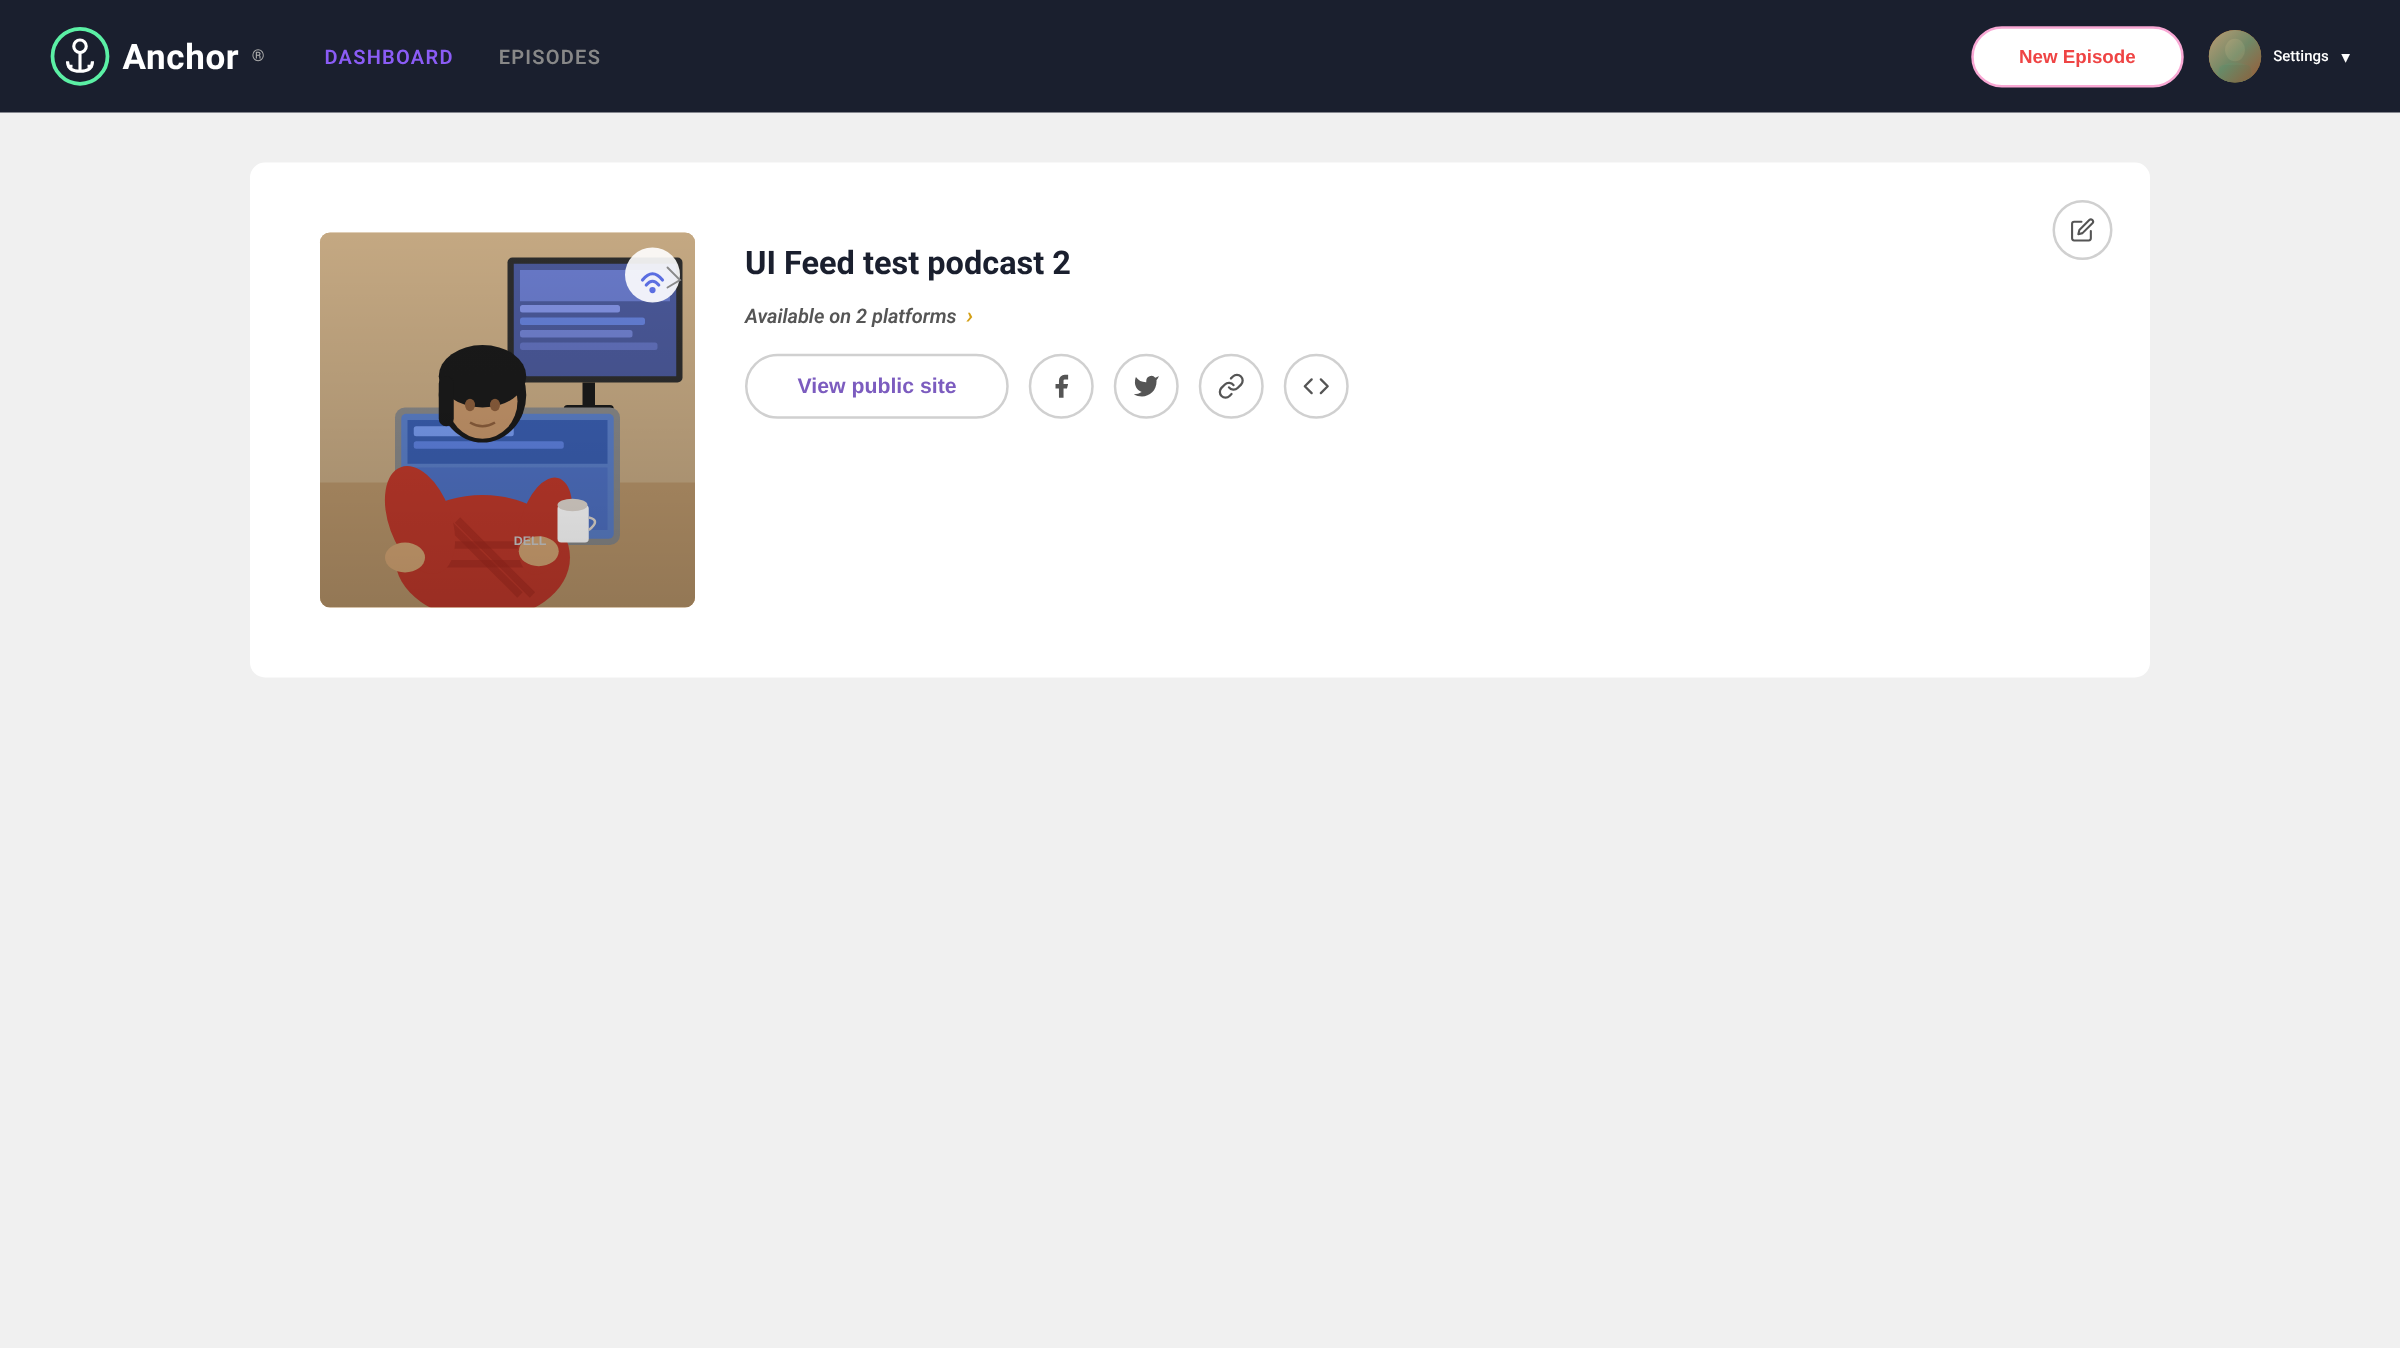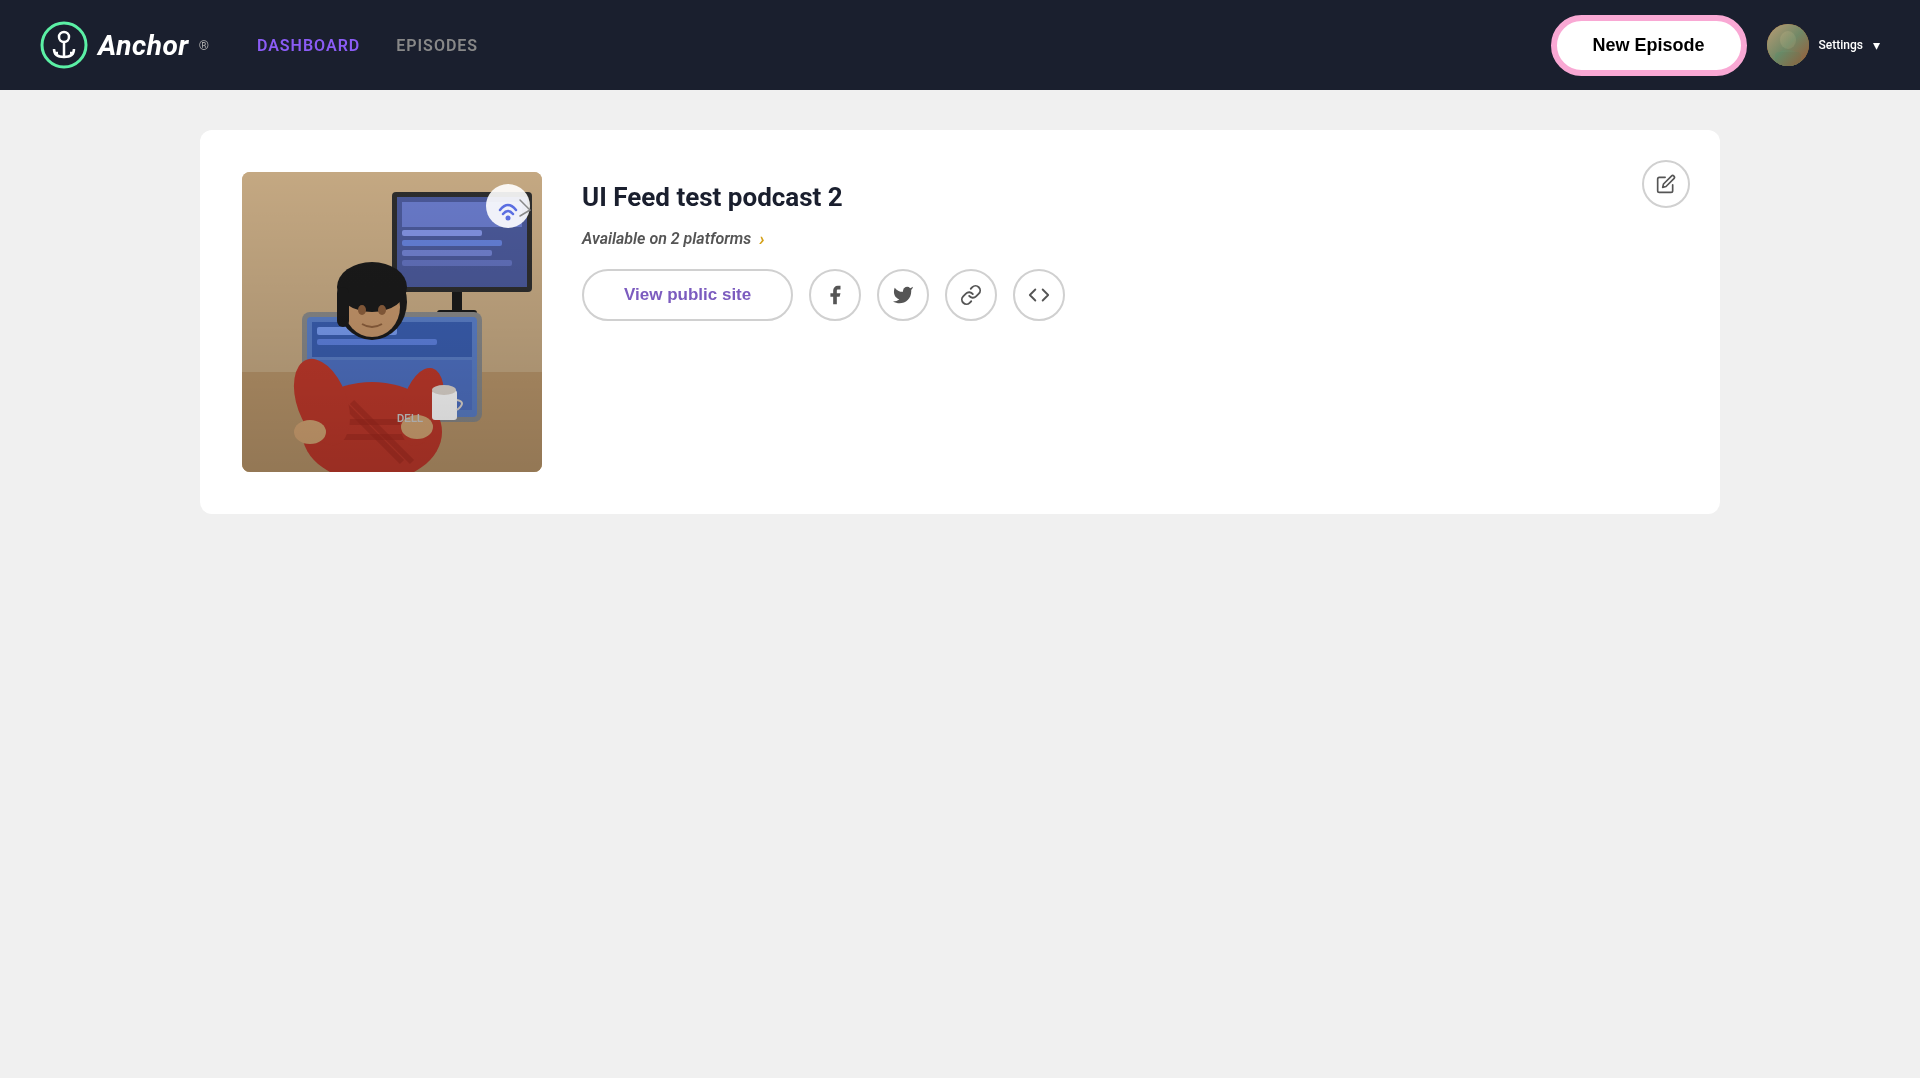--- a/index.html
+++ b/index.html
@@ -30,21 +30,20 @@
     }
     .logo-icon {
       width: 48px;
       height: 48px;
     }
     .logo-text {
       color: #ffffff;
       font-size: 28px;
       font-weight: 700;
       letter-spacing: 0.5px;
-      font-style: italic;
     }
     .nav-links {
       display: flex;
       gap: 36px;
     }
     .nav-link {
       color: #888;
       font-size: 16px;
       font-weight: 600;
       text-decoration: none;
@@ -54,25 +53,25 @@
     .nav-link.active {
       color: #8b5cf6;
     }
     .navbar-right {
       display: flex;
       align-items: center;
       gap: 20px;
     }
     .new-episode-btn {
       background: #ffffff;
-      color: #000000;
-      border: 6px solid #f9a8d4;
+      color: #ef4444;
+      border: 2px solid #f9a8d4;
       border-radius: 50px;
       padding: 14px 36px;
-      font-size: 18px;
+      font-size: 15px;
       font-weight: 600;
       cursor: pointer;
     }
     .settings-area {
       display: flex;
       align-items: center;
       gap: 10px;
       cursor: pointer;
     }
     .settings-avatar {
@@ -102,21 +101,21 @@
 
     
     .main-content {
       padding: 40px 200px;
     }
 
     
     .podcast-card {
       background: #ffffff;
       border-radius: 12px;
-      padding: 42px;
+      padding: 56px;
       display: flex;
       gap: 40px;
       align-items: flex-start;
       position: relative;
       margin-bottom: 50px;
     }
     .podcast-thumbnail {
       width: 300px;
       height: 300px;
       border-radius: 8px;

